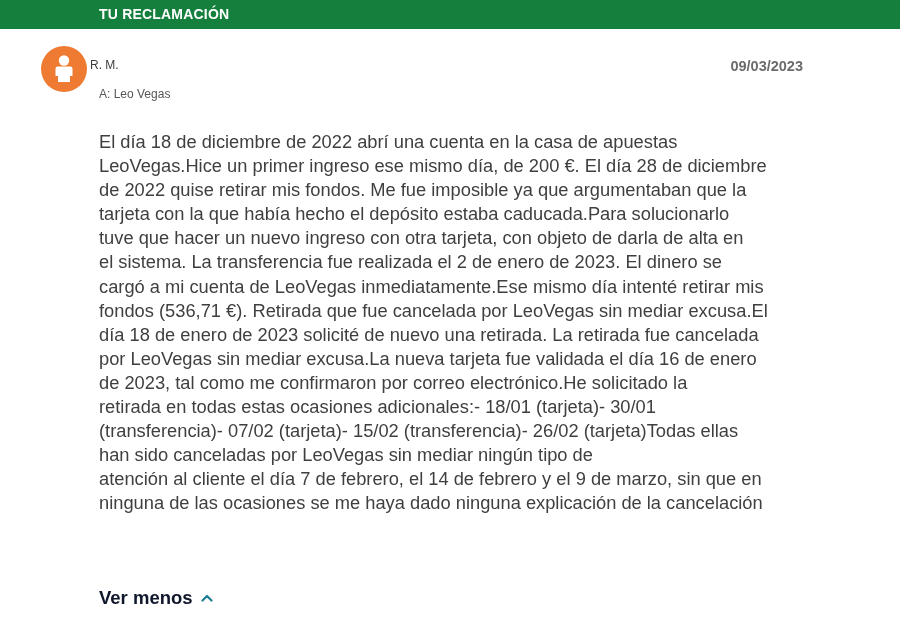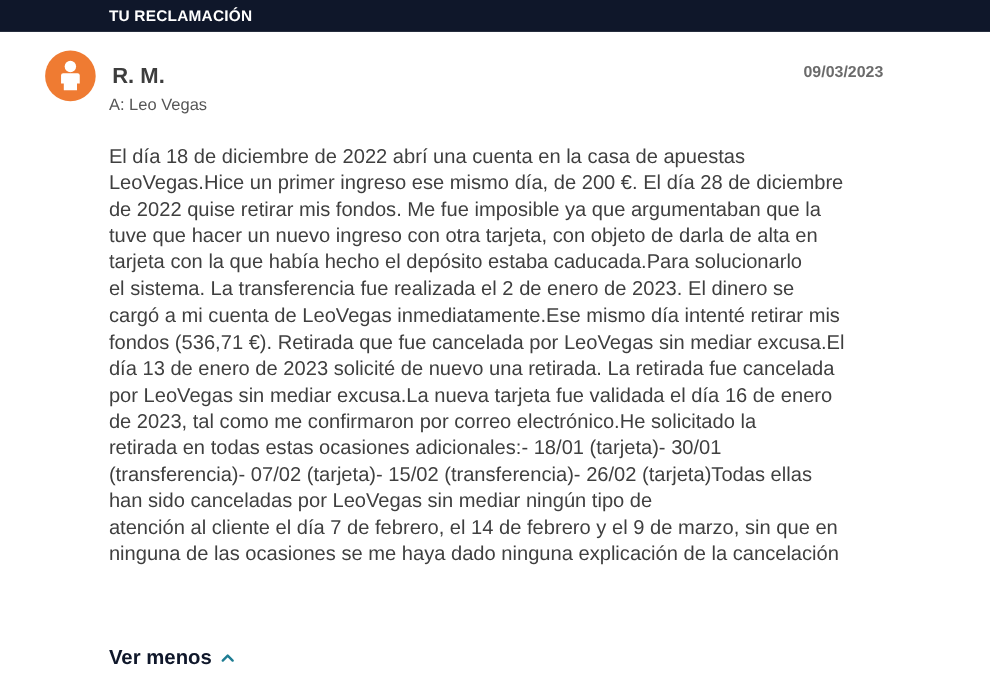--- a/index.html
+++ b/index.html
@@ -4,38 +4,38 @@
 <style>
   html, body { margin: 0; padding: 0; }
   body {
     width: 900px; height: 634px; overflow: hidden;
     background: #ffffff;
     font-family: "Liberation Sans", "DejaVu Sans", sans-serif;
     position: relative;
   }
   .header-bar {
     position: absolute; left: 0; top: 0; width: 900px; height: 29px;
-    background: #0f172a;
+    background: #15803d;
   }
   .header-title {
     position: absolute; left: 99px; top: 6px;
     color: #ffffff; font-weight: bold; font-size: 14px; letter-spacing: 0.2px;
   }
   .avatar {
     position: absolute; left: 41px; top: 46px; width: 46px; height: 46px;
     border-radius: 50%; background: #ef7b32;
   }
   .avatar svg { position: absolute; left: 0; top: 0; }
   .author-name {
-    position: absolute; left: 102px; top: 58px;
-    font-size: 20px; font-weight: bold; color: #3d3d3d;
+    position: absolute; left: 90px; top: 58px;
+    font-size: 12px; font-weight: normal; color: #3d3d3d;
   }
   .recipient {
     position: absolute; left: 99px; top: 87px;
-    font-size: 15px; color: #555555;
+    font-size: 12px; color: #555555;
   }
   .date {
     position: absolute; right: 97px; top: 58px;
     font-size: 14.5px; color: #6b6b6b; font-weight: bold;
   }
   .body-text {
     position: absolute; left: 99px; top: 130px; width: 712px;
     font-size: 18.3px; line-height: 24.1px; color: #3f3f3f;
   }
   .body-text .line { display: block; white-space: nowrap; }
@@ -61,26 +61,26 @@
 </div>
 
 <div class="author-name">R. M.</div>
 <div class="recipient">A: Leo Vegas</div>
 <div class="date">09/03/2023</div>
 
 <div class="body-text">
   <span class="line">El día 18 de diciembre de 2022 abrí una cuenta en la casa de apuestas</span>
   <span class="line">LeoVegas.Hice un primer ingreso ese mismo día, de 200 €. El día 28 de diciembre</span>
   <span class="line">de 2022 quise retirar mis fondos. Me fue imposible ya que argumentaban que la</span>
+  <span class="line">tarjeta con la que había hecho el depósito estaba caducada.Para solucionarlo</span>
   <span class="line">tuve que hacer un nuevo ingreso con otra tarjeta, con objeto de darla de alta en</span>
-  <span class="line">tarjeta con la que había hecho el depósito estaba caducada.Para solucionarlo</span>
   <span class="line">el sistema. La transferencia fue realizada el 2 de enero de 2023. El dinero se</span>
   <span class="line">cargó a mi cuenta de LeoVegas inmediatamente.Ese mismo día intenté retirar mis</span>
   <span class="line">fondos (536,71 €). Retirada que fue cancelada por LeoVegas sin mediar excusa.El</span>
-  <span class="line">día 13 de enero de 2023 solicité de nuevo una retirada. La retirada fue cancelada</span>
+  <span class="line">día 18 de enero de 2023 solicité de nuevo una retirada. La retirada fue cancelada</span>
   <span class="line">por LeoVegas sin mediar excusa.La nueva tarjeta fue validada el día 16 de enero</span>
   <span class="line">de 2023, tal como me confirmaron por correo electrónico.He solicitado la</span>
   <span class="line">retirada en todas estas ocasiones adicionales:- 18/01 (tarjeta)- 30/01</span>
   <span class="line">(transferencia)- 07/02 (tarjeta)- 15/02 (transferencia)- 26/02 (tarjeta)Todas ellas</span>
   <span class="line">han sido canceladas por LeoVegas sin mediar ningún tipo de</span>
   <span class="line">atención al cliente el día 7 de febrero, el 14 de febrero y el 9 de marzo, sin que en</span>
   <span class="line">ninguna de las ocasiones se me haya dado ninguna explicación de la cancelación</span>
 </div>
 
 <div class="toggle">

